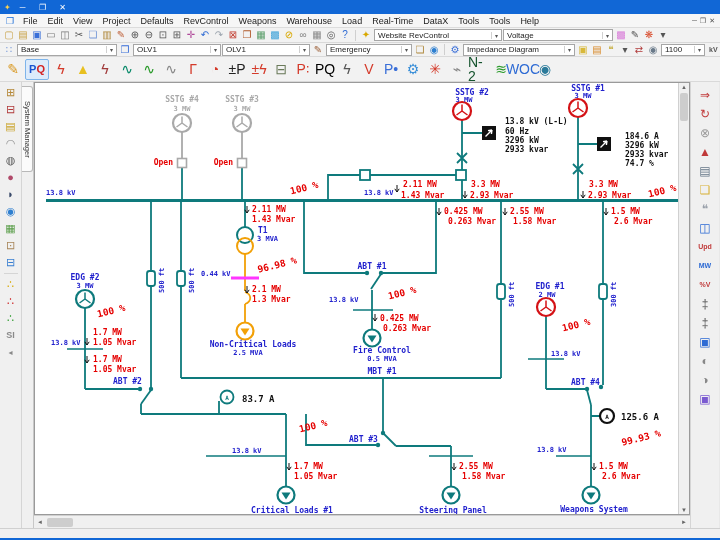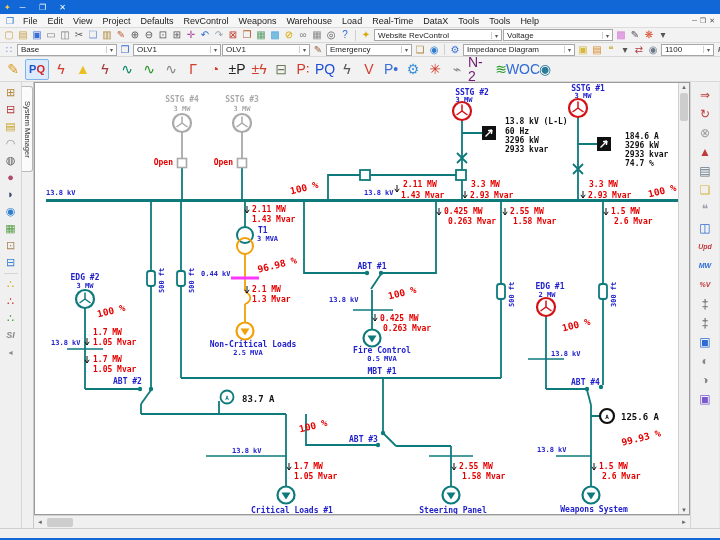--- a/index.html
+++ b/index.html
@@ -20,21 +20,21 @@
   .mdictrl{margin-left:auto;color:#555;display:flex;gap:3px;padding-right:3px;font-size:7px;}
   
   .tbrow{background:#f2f2f2;border-bottom:1px solid #d9d9d9;display:flex;align-items:center;
     padding:0 2px;gap:1px;}
   .t1{height:15px;}
   .t2{height:14px;}
   .t3{height:25px;}
   .icon{display:inline-flex;align-items:center;justify-content:center;width:14px;height:13px;
     font-size:10px;line-height:1;flex:0 0 auto;}
   .t3 .icon{width:22px;height:21px;font-size:14px;}
-  .t3 .icon.txt,.icon.txt{font-size:7px;font-weight:bold;width:auto;padding:0 3px;font-style:italic;}
+  .t3 .icon.txt,.icon.txt{font-size:7px;font-weight:bold;width:auto;padding:0 3px;}
   .sep{width:1px;height:11px;background:#cfcfcf;margin:0 2px;flex:0 0 auto;}
   .combo{height:12px;background:#fff;border:1px solid #a6a6a6;display:inline-flex;
     align-items:center;font-size:8px;color:#222;flex:0 0 auto;}
   .combo .cv{flex:1;padding:0 3px;white-space:nowrap;overflow:hidden;}
   .combo .arr{width:10px;border-left:1px solid #d0d0d0;text-align:center;font-size:6px;color:#555;}
   .tool-active{background:#dcebfb;border:1px solid #7eb4ea;border-radius:2px;
     display:inline-flex;align-items:center;justify-content:center;width:24px;height:21px;
     font-size:11px;font-weight:bold;}
   .tool-active .p{color:#1b54d0;}.tool-active .q{color:#d42222;}
   
@@ -213,21 +213,21 @@
     <span class="arr">▾</span>
   </span>
   <span style="display:flex">
       <span class="icon" style="color: rgb(216, 184, 58);">▣</span>
       <span class="icon" style="color: rgb(216, 138, 42);">▤</span>
       <span class="icon" style="color: rgb(201, 178, 74);">❝</span>
       <span class="icon" style="color: rgb(85, 85, 85);">▾</span>
       <span class="icon" style="color: rgb(176, 58, 58);">⇄</span>
       <span class="icon" style="color: rgb(106, 122, 138);">◉</span>
     </span>
-  <span class="combo" style="width:53px">
+  <span class="combo" style="width:44px">
     <span class="cv">1100</span>
     <span class="arr">▾</span>
   </span>
   <span class="icon txt" style="color:#555">kV</span>
 
 </div>
 
 <div class="tbrow t3">
   <span style="display:flex">
       <span class="icon" style="color: rgb(216, 149, 26);">✎</span>
@@ -242,28 +242,28 @@
       <span class="icon" style="color: rgb(160, 58, 58);">ϟ</span>
       <span class="icon" style="color: rgb(10, 138, 106);">∿</span>
       <span class="icon" style="color: rgb(42, 154, 42);">∿</span>
       <span class="icon" style="color: rgb(136, 136, 136);">∿</span>
       <span class="icon" style="color: rgb(212, 58, 42);">Γ</span>
       <span class="icon" style="color: rgb(212, 58, 42);">◔</span>
       <span class="icon" style="color: rgb(34, 34, 34);">±P</span>
       <span class="icon" style="color: rgb(212, 58, 42);">±ϟ</span>
       <span class="icon" style="color: rgb(106, 122, 90);">⊟</span>
       <span class="icon" style="color: rgb(212, 58, 42);">P꞉</span>
-      <span class="icon" style="color: #1d4ed8;">PQ</span>
+      <span class="icon" style="color: #000000;">PQ</span>
       <span class="icon" style="color: rgb(85, 85, 85);">ϟ</span>
       <span class="icon" style="color: rgb(212, 58, 42);">V</span>
       <span class="icon" style="color: rgb(58, 111, 216);">P•</span>
       <span class="icon" style="color: rgb(58, 143, 216);">⚙</span>
       <span class="icon" style="color: rgb(212, 58, 42);">✳</span>
       <span class="icon" style="color: rgb(136, 136, 136);">⌁</span>
-      <span class="icon" style="color: #701a75;">N-2</span>
+      <span class="icon" style="color: #14532d;">N-2</span>
       <span class="icon" style="color: rgb(42, 154, 42);">≋</span>
       <span class="icon" style="color: rgb(46, 107, 212);">WOC</span>
       <span class="icon" style="color: rgb(42, 122, 154);">◉</span>
     </span>
 </div>
 
 <div class="workspace">
 
   <div class="leftrail">
     <span style="display:flex;flex-direction:column;align-items:center">

